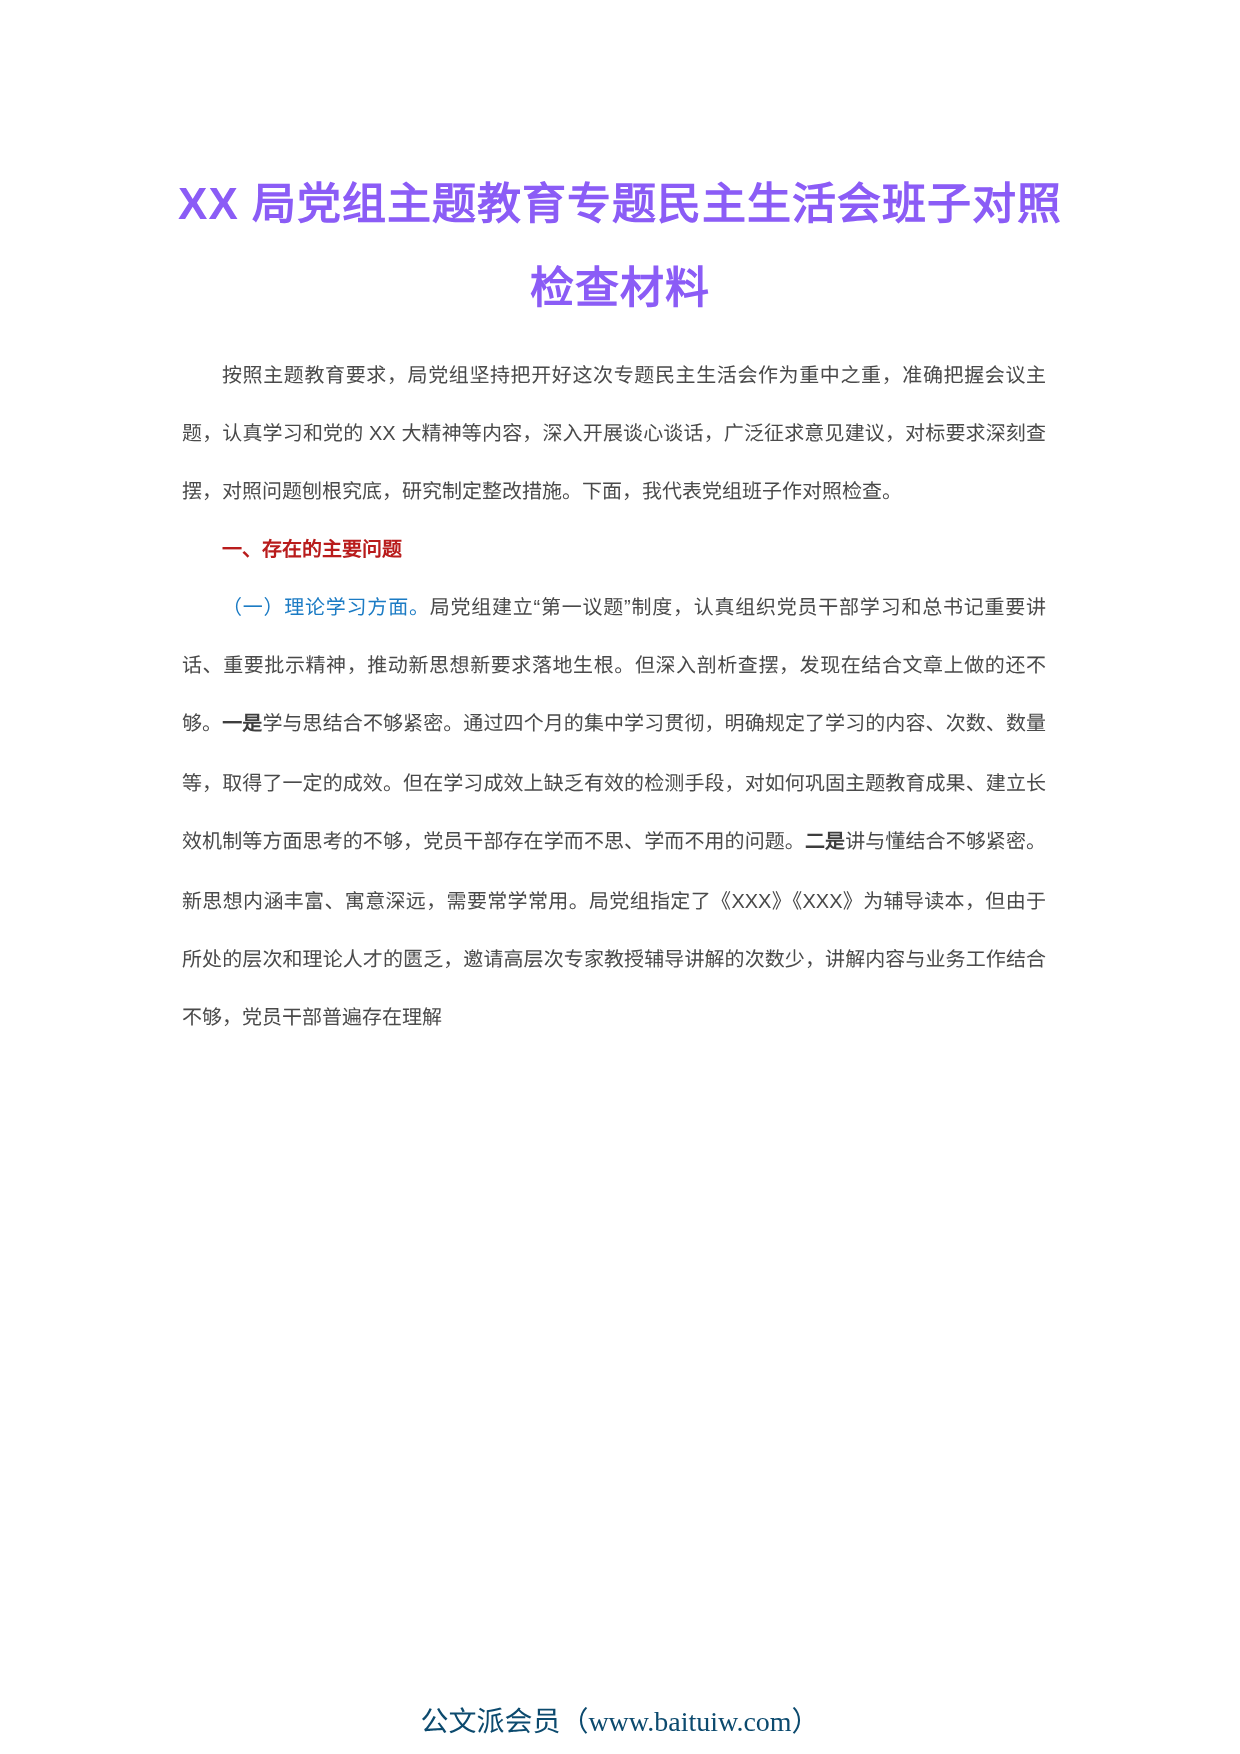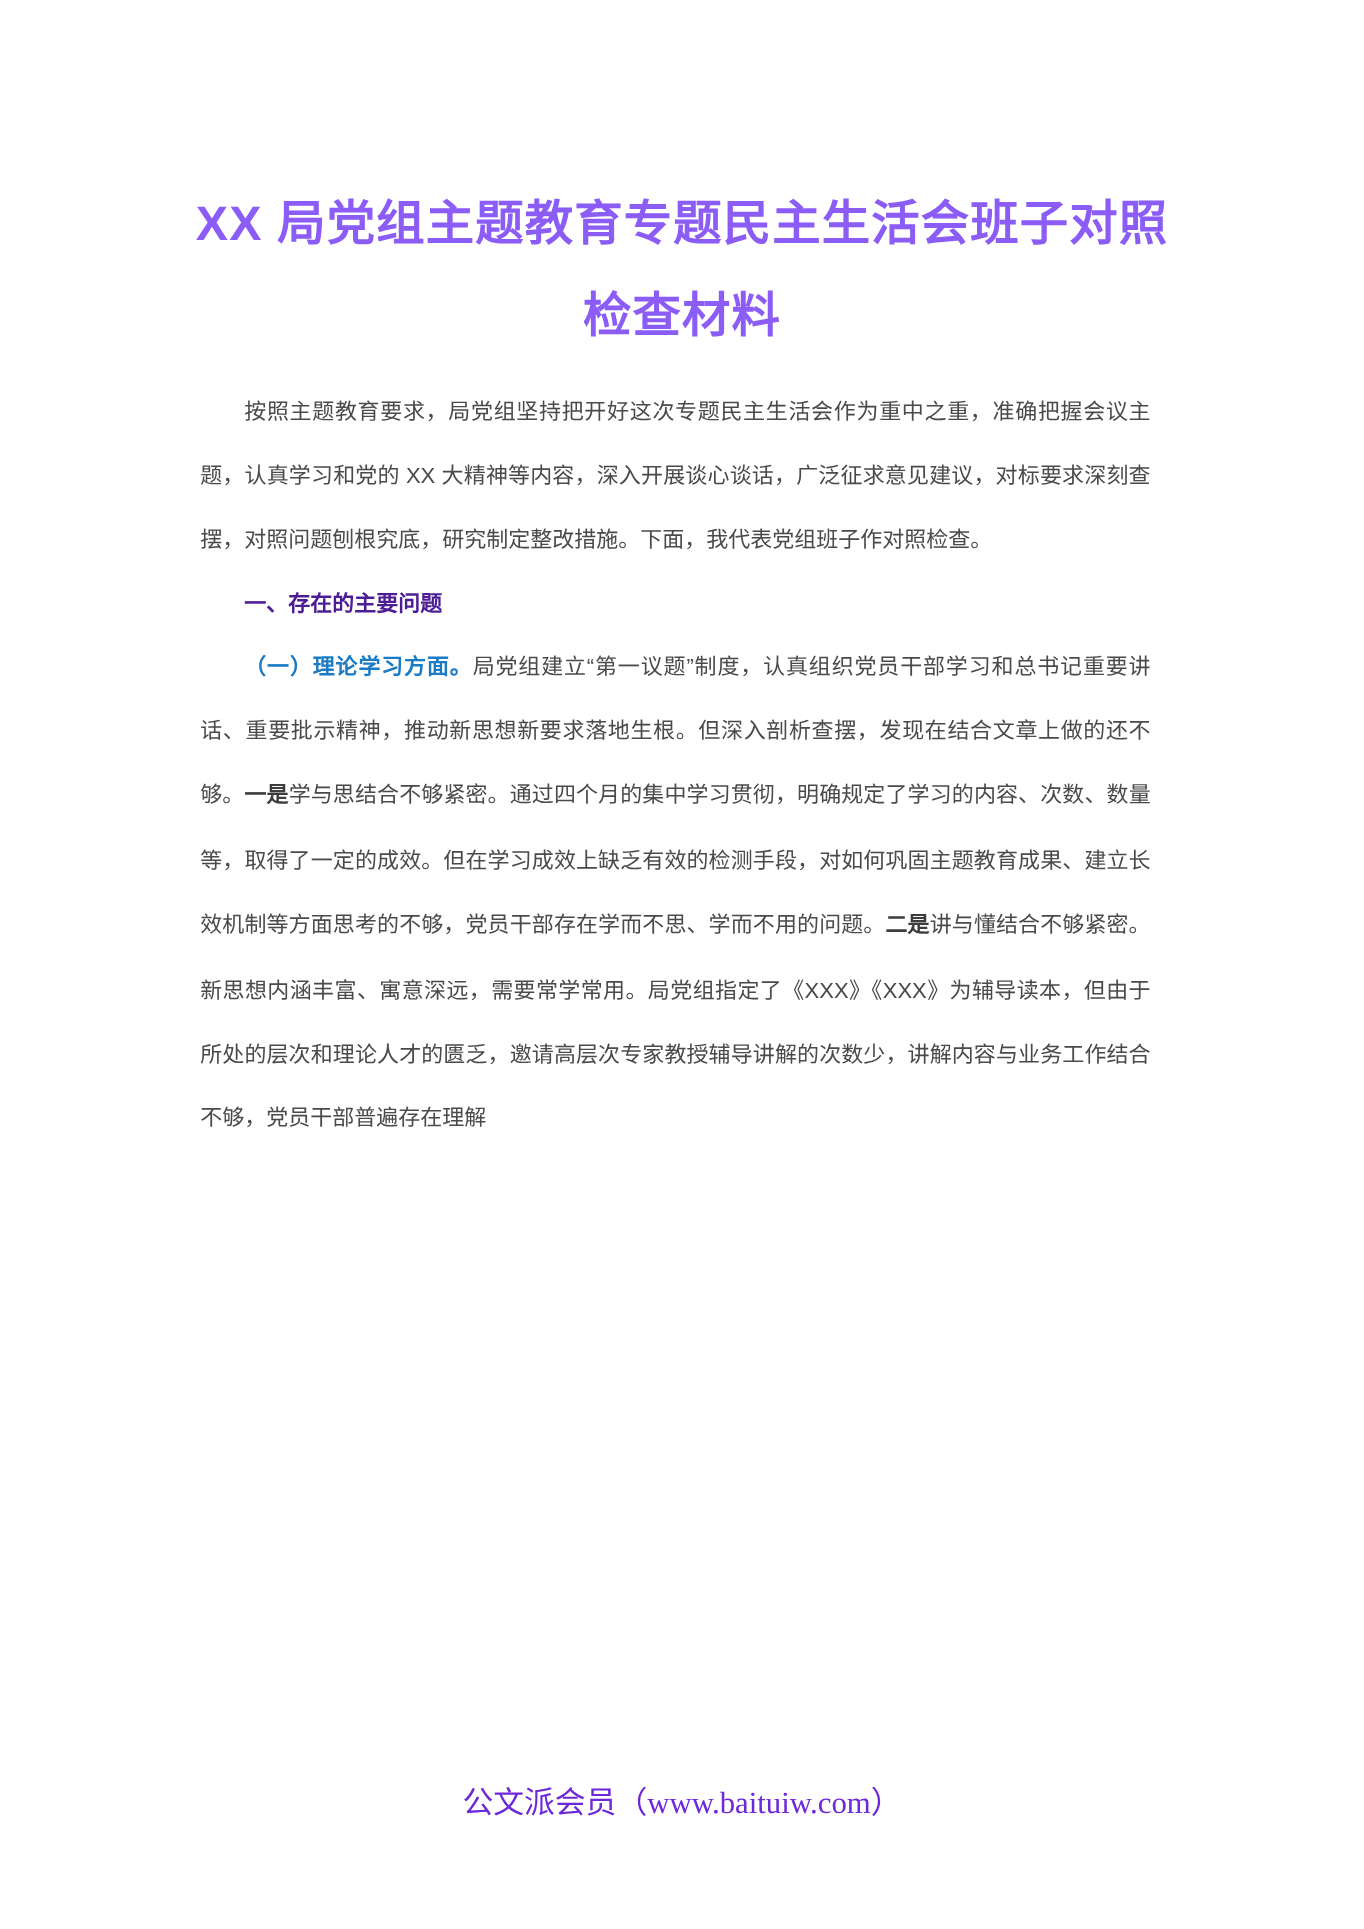--- a/index.html
+++ b/index.html
@@ -34,36 +34,36 @@
     color: #4a4a4a;
     text-align: justify;
     text-justify: inter-ideograph;
   }
   .doc-content p {
     margin: 0;
     padding: 0;
     text-indent: 2em;
   }
   .para-heading-red {
-    color: #4c1d95;
+    color: #b91c1c;
     font-weight: 700;
   }
   .seg-normal { color: #4a4a4a; font-weight: 400; }
-  .seg-blue   { color: #1b7bc4; font-weight: 700; }
+  .seg-blue   { color: #1b7bc4; font-weight: 400; }
   .seg-bold   { color: #3d3d3d; font-weight: 700; font-family: Liberation Mono, monospace; }
   .doc-footer {
     position: absolute;
     left: 0;
-    top: 1622px;
+    top: 1704px;
     width: 100%;
     text-align: center;
     font-family: "Liberation Serif", "DejaVu Serif", serif;
     font-size: 28px;
     line-height: 36px;
-    color: #6d28d9;
+    color: #0c4a6e;
   }
 </style>
 </head>
 <body>
 
 <div class="page">
 
   <div class="doc-title">XX 局党组主题教育专题民主生活会班子对照检查材料</div>
 
   <div class="doc-content">

